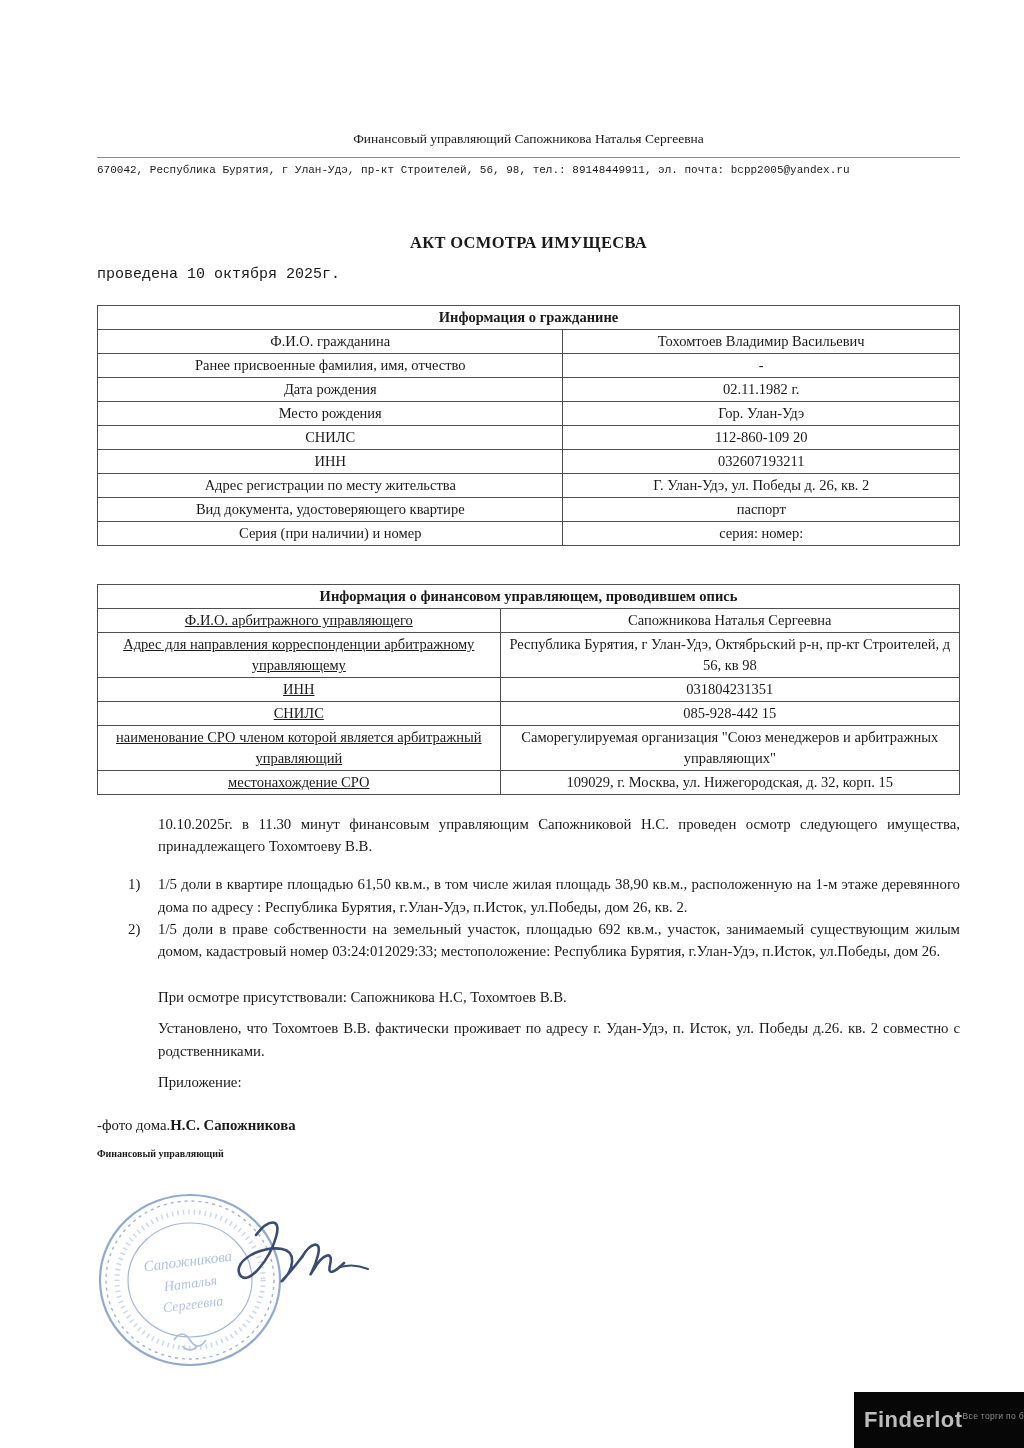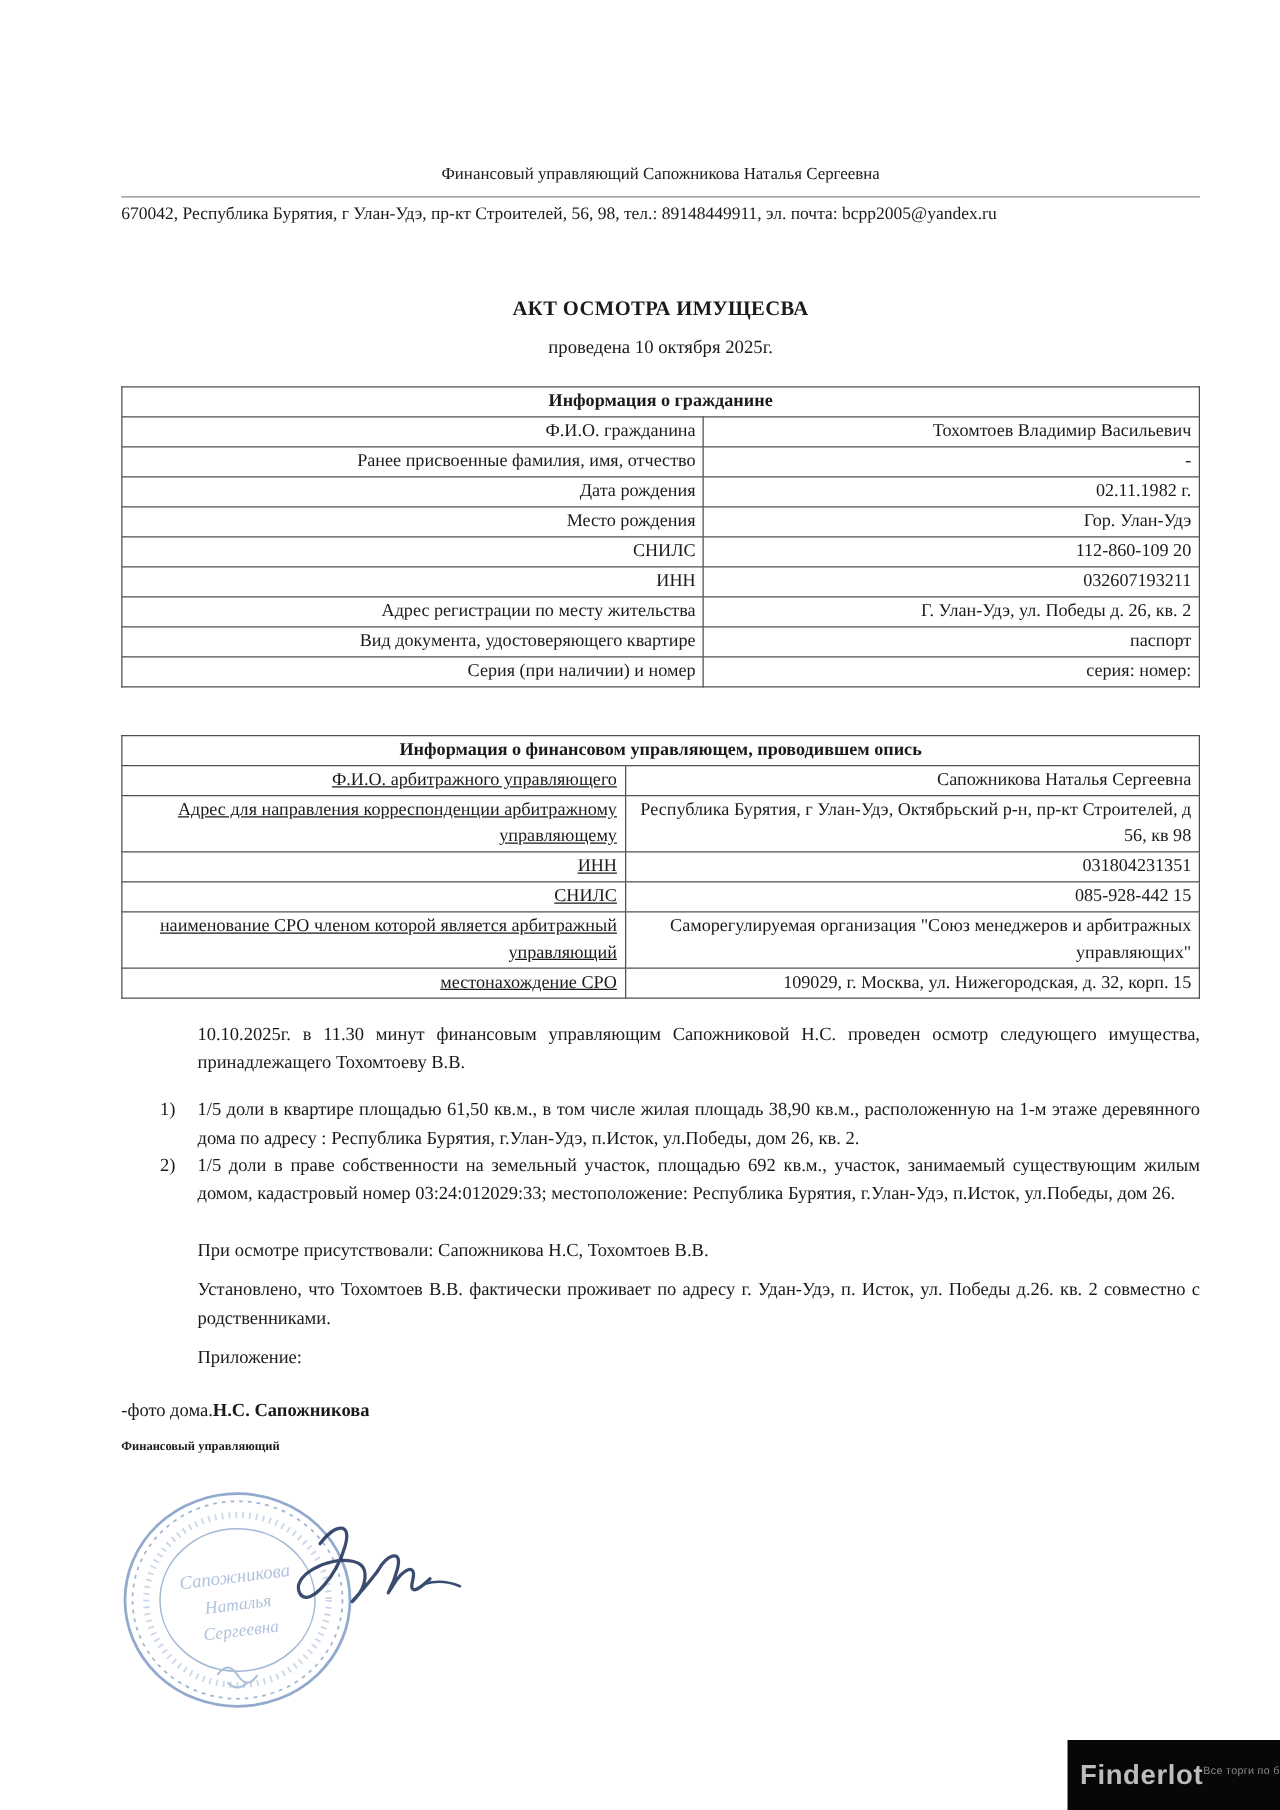--- a/index.html
+++ b/index.html
@@ -24,49 +24,51 @@
     text-align: center;
     font-size: 13.5px;
     line-height: 1.4;
   }
   .header-rule {
     border: none;
     border-top: 1.5px solid #8a8a8a;
     margin-top: 8px;
   }
   .contact-line {
-    font-size: 14px;
+    font-size: 11px;
     margin-top: 5px;
     line-height: 1.35;
+    font-family: Liberation Mono, monospace;
   }
   .doc-title {
     text-align: center;
     font-weight: bold;
     font-size: 16.5px;
     margin-top: 55px;
     letter-spacing: .3px;
   }
   .doc-subtitle {
-    text-align: center;
+    text-align: left;
     font-size: 15px;
     margin-top: 13px;
+    font-family: Liberation Mono, monospace;
   }
   table.info {
     width: 100%;
     border-collapse: collapse;
     font-size: 14.5px;
   }
   table.info.t1 { margin-top: 22px; padding-left: 23px; }
   table.info.t2 { margin-top: 38px; }
   table.info th, table.info td {
     border: 1px solid #4f4f4f;
     padding: 1px 6px;
     line-height: 1.45;
     font-weight: normal;
-    text-align: right;
+    text-align: center;
     vertical-align: top;
   }
   table.info th {
     font-weight: bold;
     text-align: center;
   }
   table.t1 td.col-label { width: 54%; }
   table.t2 td.col-label { width: 46.7%; text-decoration: underline; }
   td.center { text-align: center; }
   .body-text { margin-top: 18px; font-size: 14.8px; }

